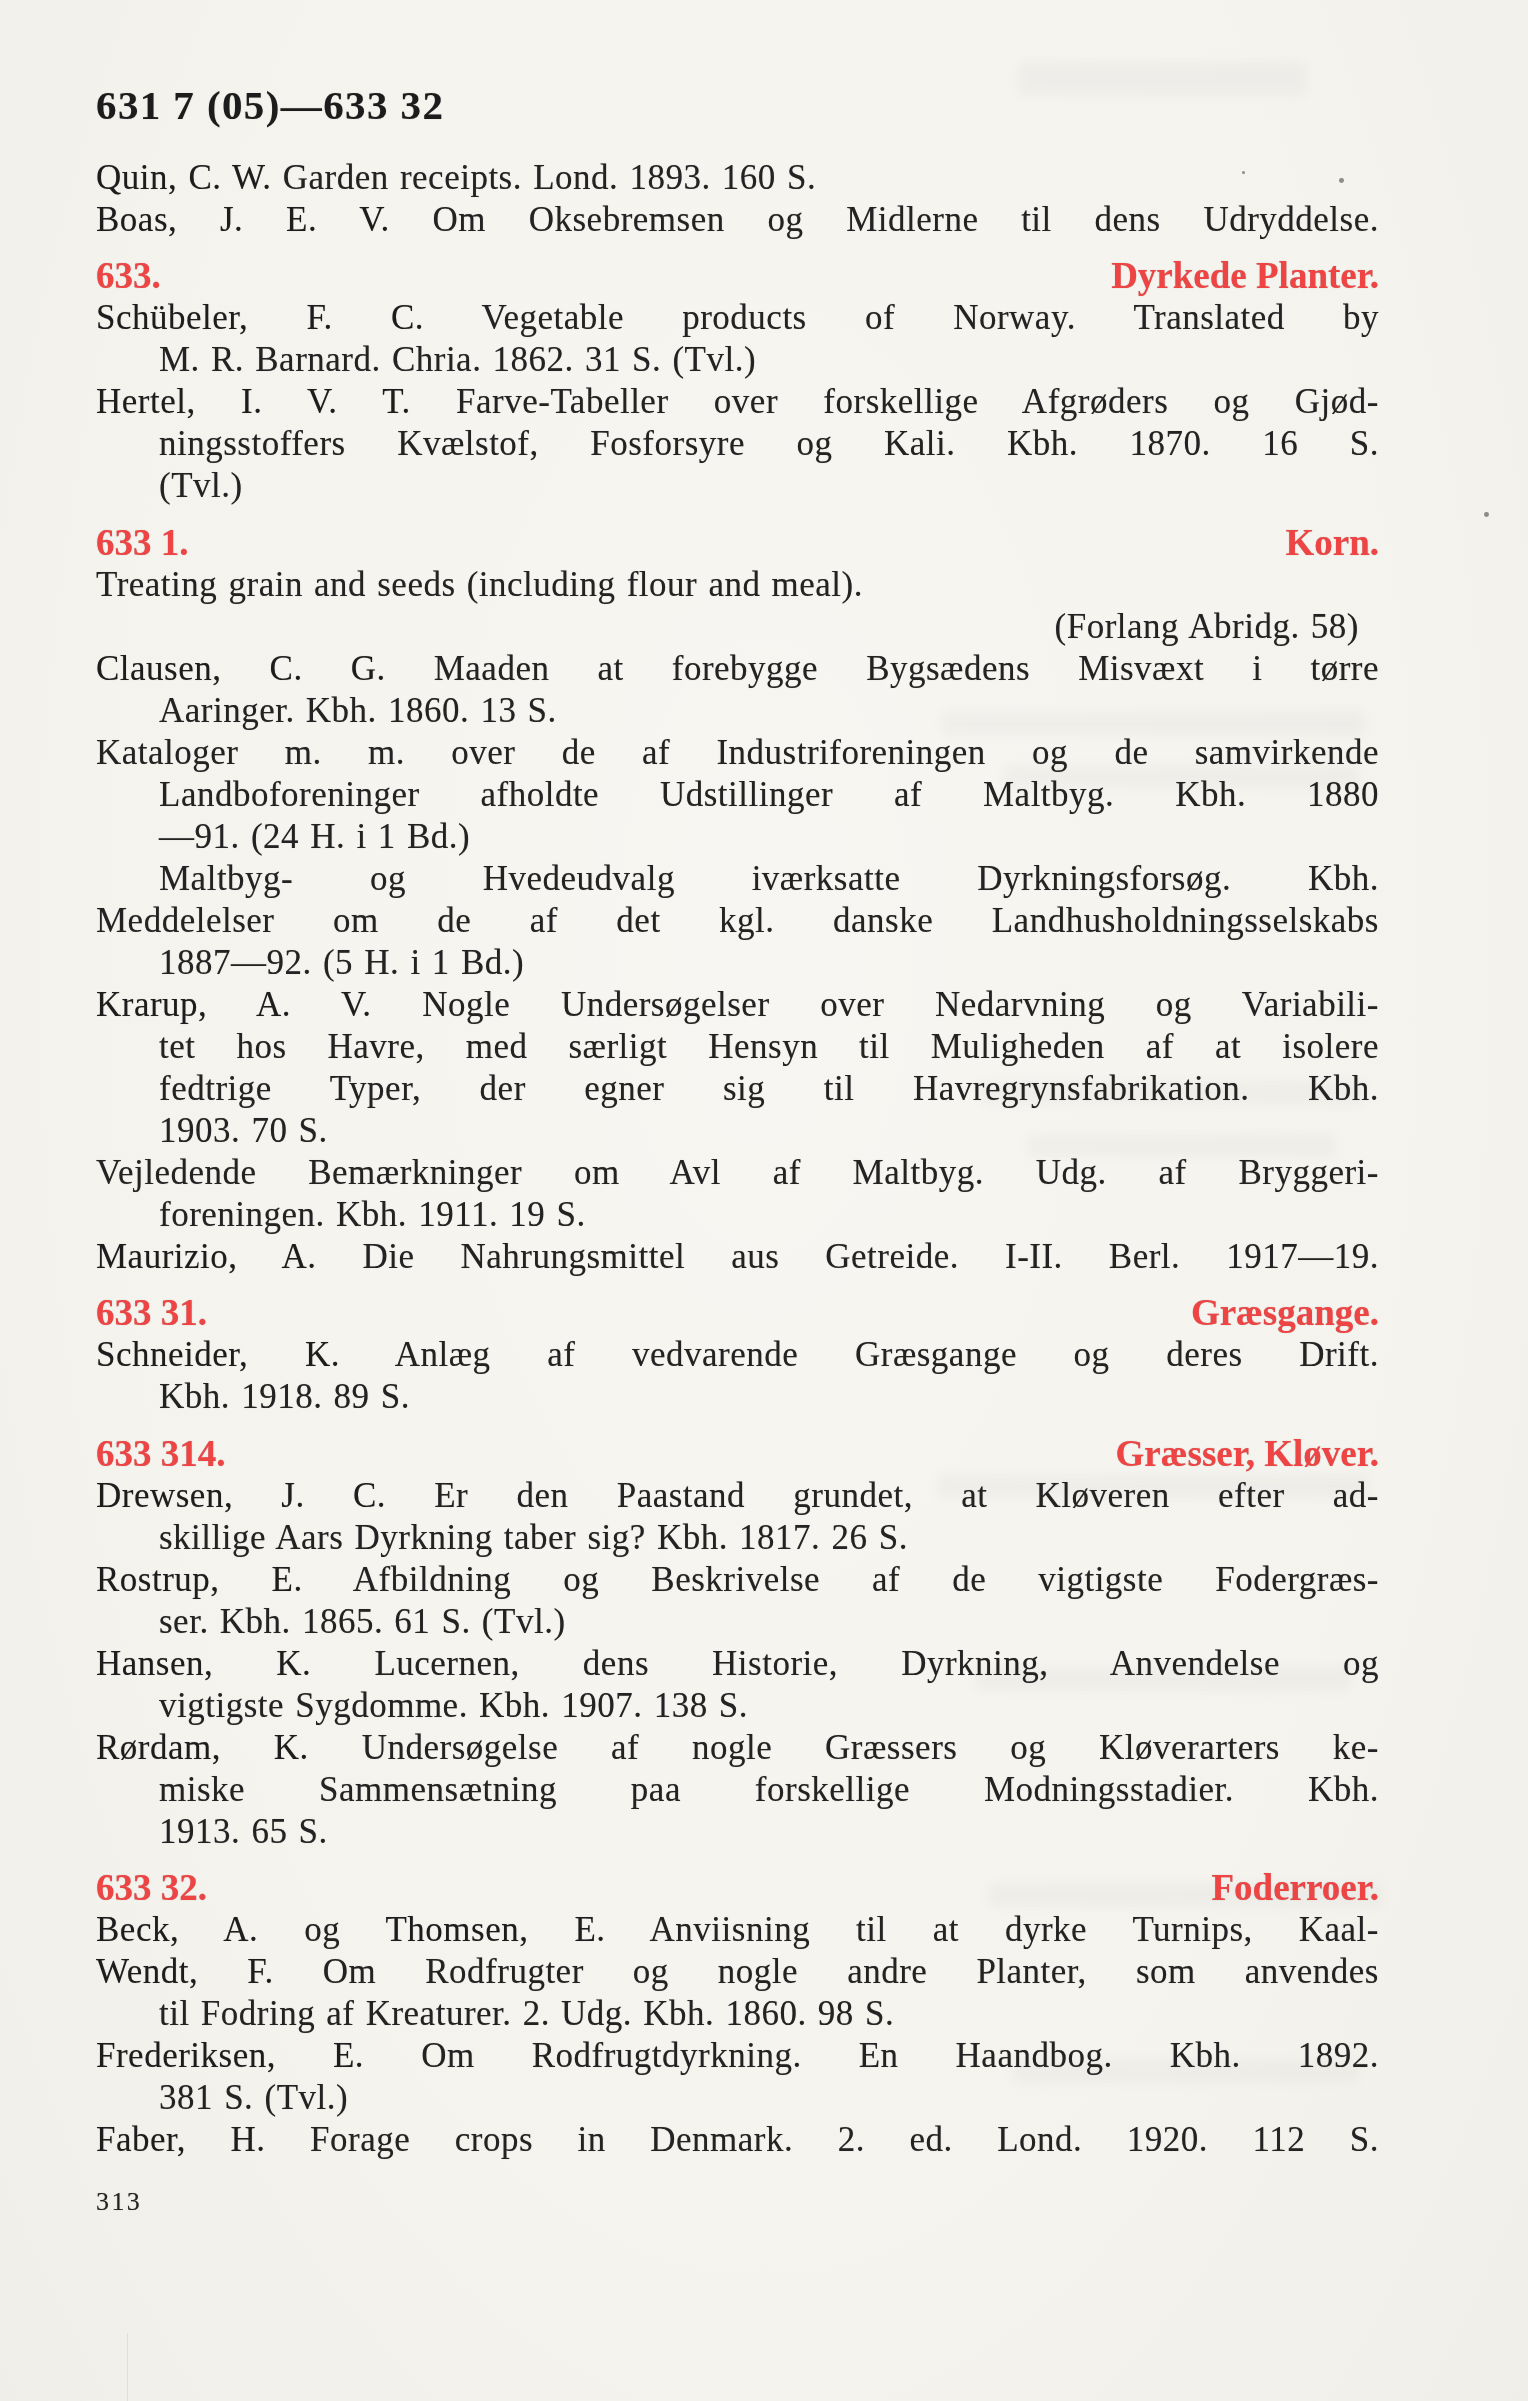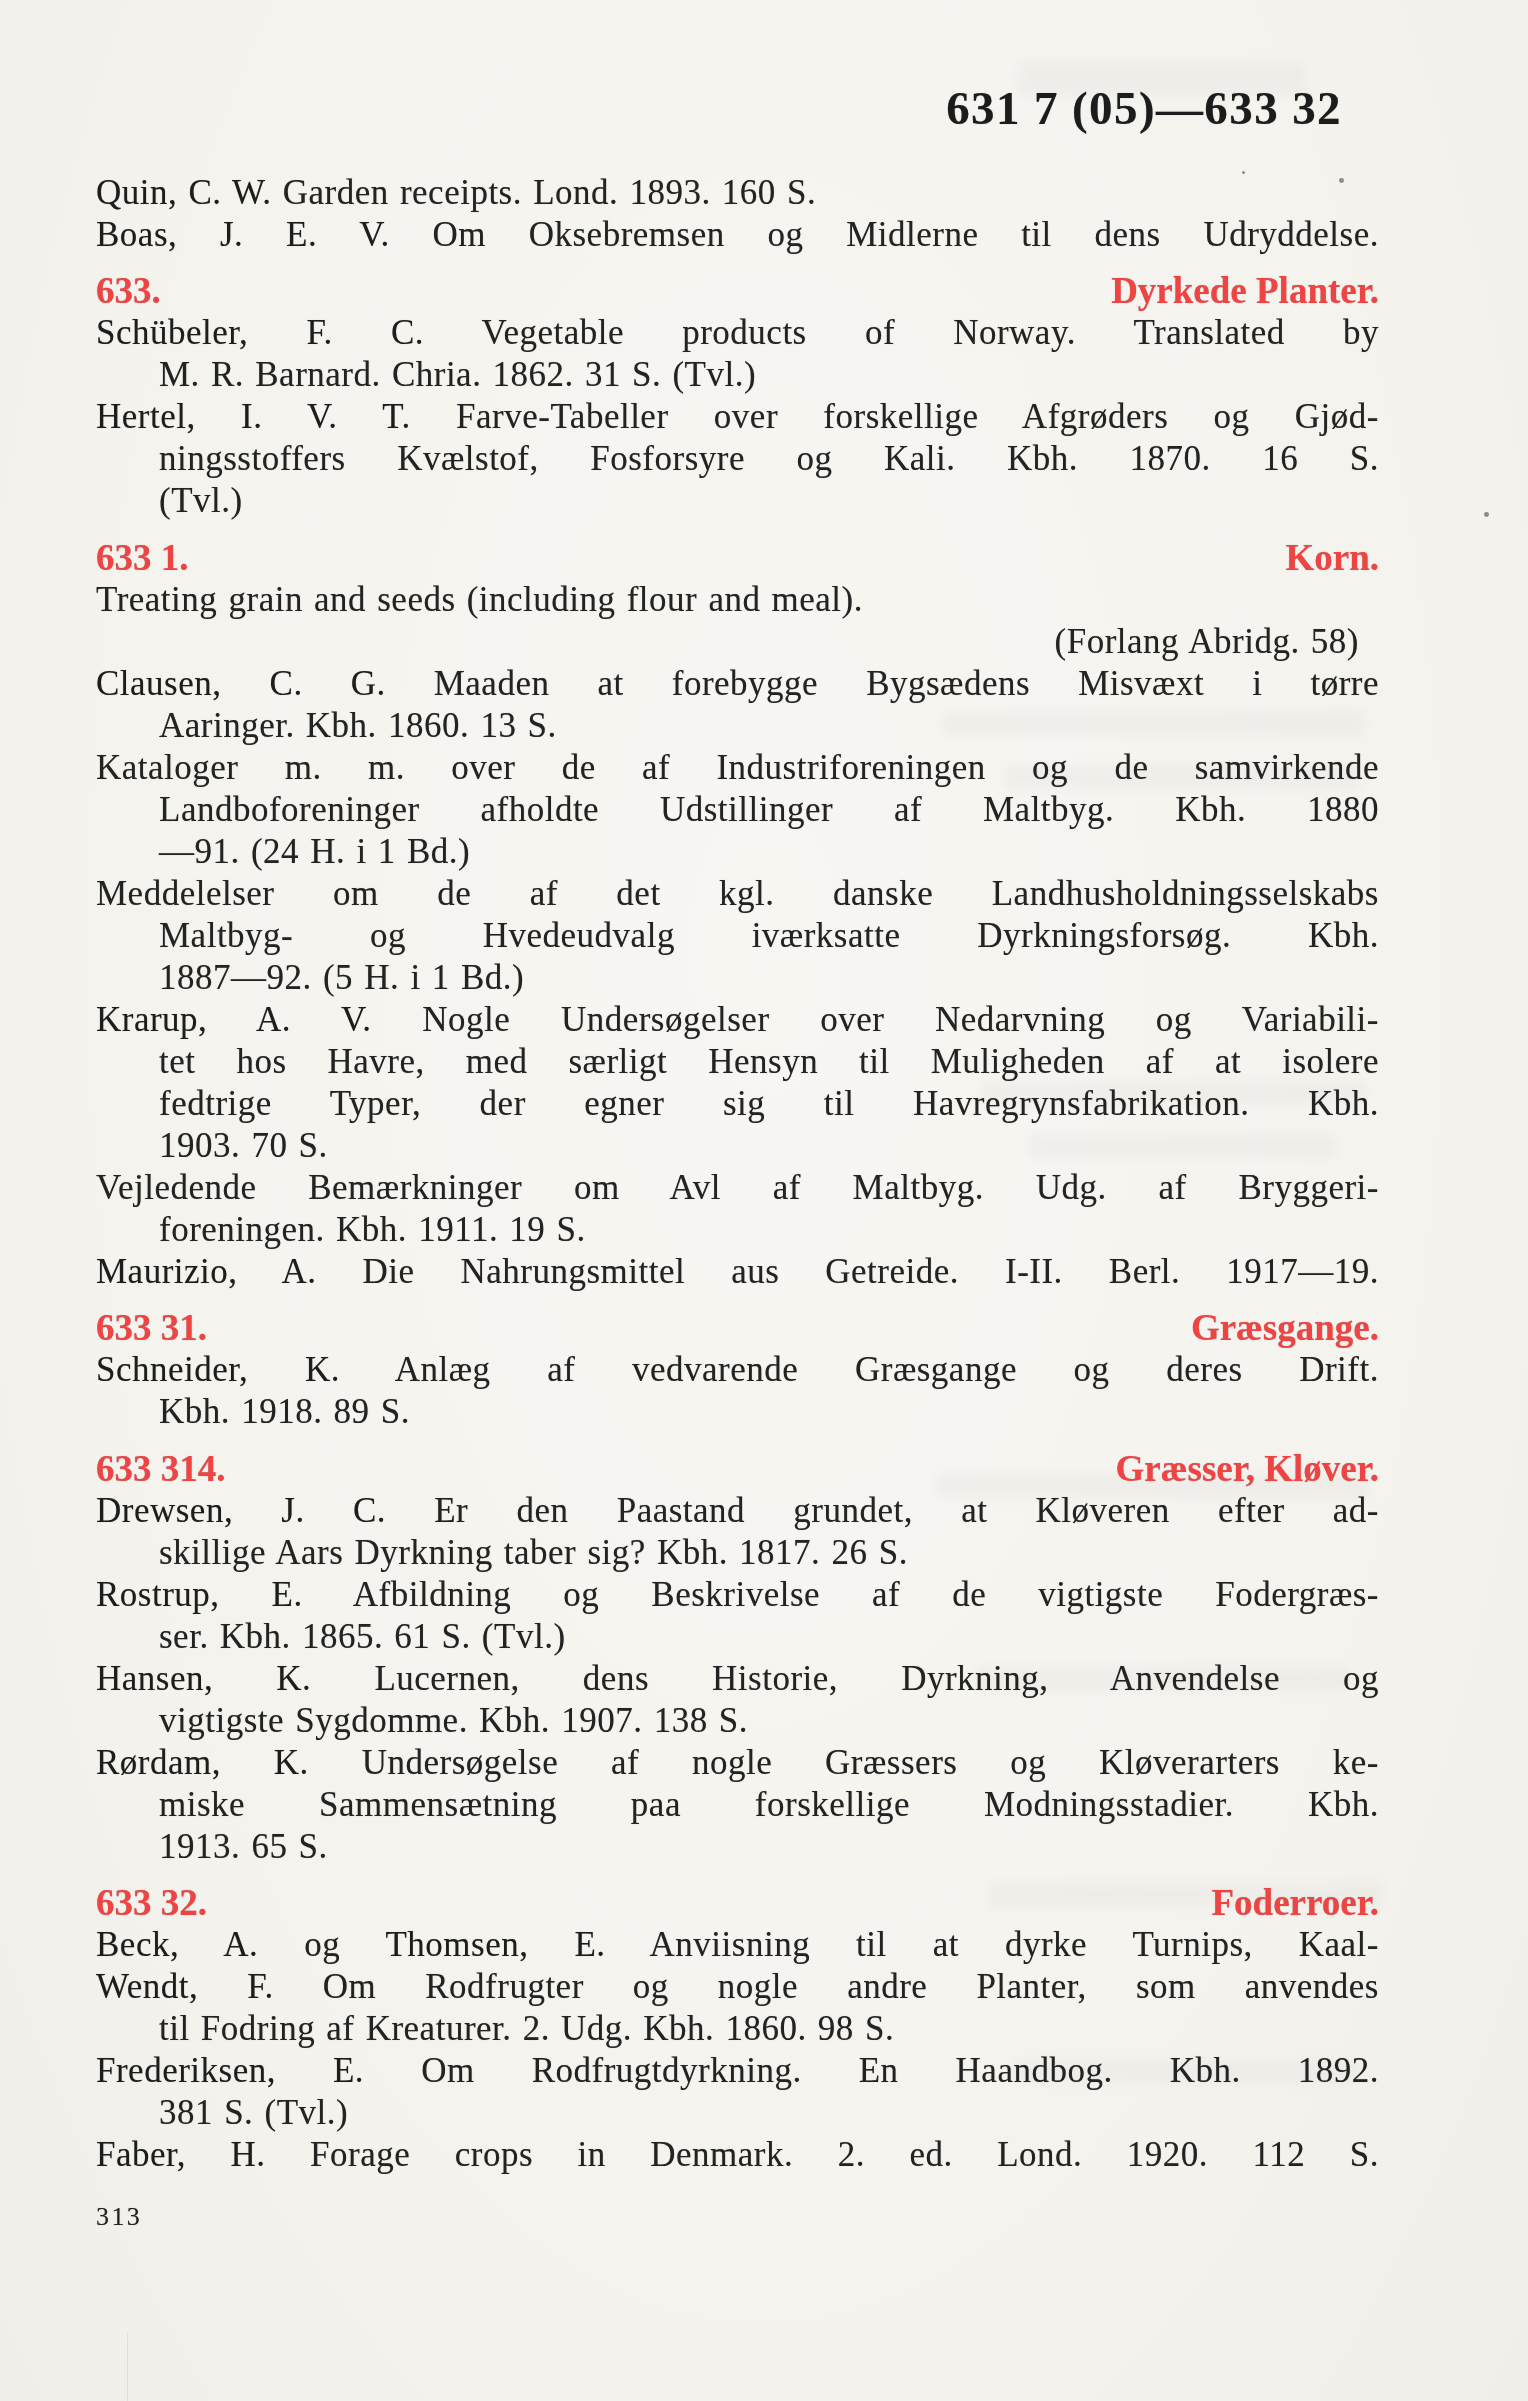--- a/index.html
+++ b/index.html
@@ -12,27 +12,26 @@
     font-family: "Liberation Serif", "DejaVu Serif", serif;
     color: #232323;
   }
   .page-inner {
     position: absolute;
     left: 96px;
     top: 81px;
     width: 1283px;
   }
   .running-head {
-    text-align: right;
     padding-right: 37px;
     font-weight: 700;
-    font-size: 47px;
+    font-size: 41px;
     letter-spacing: 1.4px;
     color: #1c1c1c;
-    margin-bottom: 37px;
+    margin-bottom: 28px;
     text-shadow: 0 0 1px rgba(35,35,35,.35);
   }
   .entries { width: 100%; }
   .line {
     font-size: 35px;
     line-height: 42px;
     letter-spacing: 0.5px;
     word-spacing: 1.9px;
     text-shadow: 0 0 0.8px rgba(40,40,40,.38);
     white-space: normal;
@@ -142,22 +141,22 @@
       <div class="entry">
         <div class="line first j"><span class="author">Clausen, C. G.</span> <span class="rest">Maaden at forebygge Bygsædens Misvæxt i tørre</span></div>
         <div class="line cont">Aaringer. Kbh. 1860. 13 S.</div>
       </div>
       <div class="entry">
         <div class="line first j"><span class="rest">Kataloger m. m. over de af Industriforeningen og de samvirkende</span></div>
         <div class="line cont j">Landboforeninger afholdte Udstillinger af Maltbyg. Kbh. 1880</div>
         <div class="line cont">—91. (24 H. i 1 Bd.)</div>
       </div>
       <div class="entry">
+        <div class="line cont j">Maltbyg- og Hvedeudvalg iværksatte Dyrkningsforsøg. Kbh.</div>
         <div class="line first j"><span class="rest">Meddelelser om de af det kgl. danske Landhusholdningsselskabs</span></div>
-        <div class="line cont j">Maltbyg- og Hvedeudvalg iværksatte Dyrkningsforsøg. Kbh.</div>
         <div class="line cont">1887—92. (5 H. i 1 Bd.)</div>
       </div>
       <div class="entry">
         <div class="line first j"><span class="author">Krarup, A. V.</span> <span class="rest">Nogle Undersøgelser over Nedarvning og Variabili-</span></div>
         <div class="line cont j">tet hos Havre, med særligt Hensyn til Muligheden af at isolere</div>
         <div class="line cont j">fedtrige Typer, der egner sig til Havregrynsfabrikation. Kbh.</div>
         <div class="line cont">1903. 70 S.</div>
       </div>
       <div class="entry">
         <div class="line first j"><span class="rest">Vejledende Bemærkninger om Avl af Maltbyg. Udg. af Bryggeri-</span></div>

